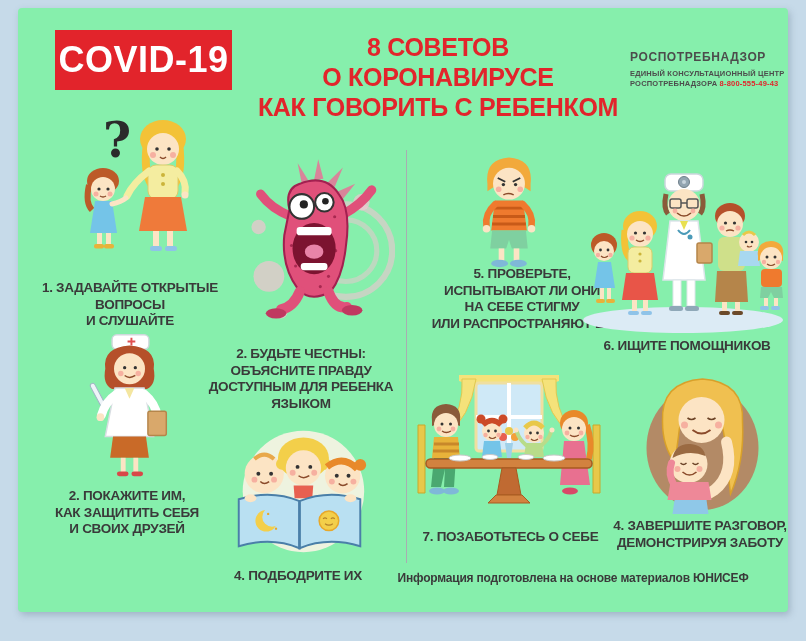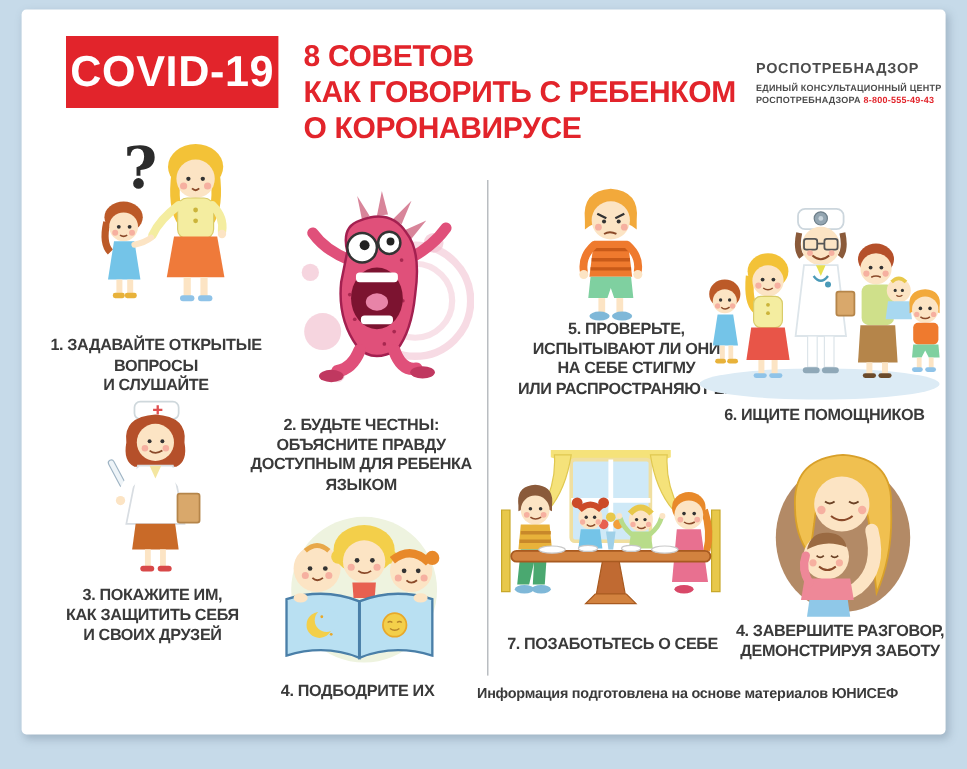--- a/index.html
+++ b/index.html
@@ -4,33 +4,33 @@
 <style>
   html,body{margin:0;padding:0;}
   body{
     width:806px;height:641px;
     background:#c6dae9;
     font-family:"Liberation Sans", sans-serif;
     position:relative;overflow:hidden;
   }
   .poster{
     position:absolute;left:18px;top:8px;width:770px;height:604px;
-    background:#ffffff;border-radius:4px;
+    background:#86efac;border-radius:4px;
     box-shadow:2px 3px 7px rgba(90,110,130,.35);
   }
   
   .covid-badge{
     position:absolute;left:37px;top:22px;width:177px;height:60px;
     background:#e2242b;color:#ffffff;
     display:flex;align-items:center;justify-content:center;
     font-size:36px;font-weight:bold;letter-spacing:.5px;
   }
   .title{
     position:absolute;left:235px;top:24px;width:370px;
-    color:#e2242b;font-weight:bold;
+    text-align:center;color:#e2242b;font-weight:bold;
     font-size:25px;line-height:30px;letter-spacing:-.3px;
   }
   .logo{position:absolute;left:612px;top:42px;width:168px;text-align:left;}
   .logo-name{font-size:12px;font-weight:bold;color:#4c4c4c;letter-spacing:.6px;margin-bottom:5px;}
   .logo-sub{font-size:7.5px;font-weight:bold;color:#4c4c4c;line-height:10px;letter-spacing:.2px;}
   .logo-phone{color:#e2242b;margin-top:38px;}
   
   .divider{position:absolute;left:388px;top:142px;width:1px;height:413px;background:#a9adb2;}
   
   .caption{
@@ -64,22 +64,22 @@
 </style>
 </head>
 <body>
 
 <div class="poster">
 
   <div class="covid-badge">COVID-19</div>
 
   <div class="title">
     <div>8 СОВЕТОВ</div>
+    <div>О КОРОНАВИРУСЕ</div>
     <div>КАК ГОВОРИТЬ С РЕБЕНКОМ</div>
-    <div>О КОРОНАВИРУСЕ</div>
   </div>
 
   <div class="logo">
     <div class="logo-name">РОСПОТРЕБНАДЗОР</div>
     <div class="logo-sub">ЕДИНЫЙ КОНСУЛЬТАЦИОННЫЙ ЦЕНТР</div>
     <div class="logo-sub">
       <span>РОСПОТРЕБНАДЗОРА</span>
       <span class="logo-phone">8-800-555-49-43</span>
     </div>
   </div>
@@ -185,21 +185,21 @@
       <circle cx="25" cy="92" r="4" fill="#fce4c4"></circle>
       <path d="M70 68 Q82 78 84 92" stroke="#fff" stroke-width="9" fill="none" stroke-linecap="round"></path>
       <rect x="74" y="86" width="19" height="25" rx="2" fill="#d9a86b" stroke="#b5854a" stroke-width="1.5"></rect>
       <path d="M38 112 L72 112 L75 134 L35 134 Z" fill="#c96a28"></path>
       <rect x="46" y="134" width="5" height="15" fill="#fce4c4"></rect>
       <rect x="59" y="134" width="5" height="15" fill="#fce4c4"></rect>
       <rect x="42" y="148" width="12" height="5" rx="2.5" fill="#d84848"></rect>
       <rect x="57" y="148" width="12" height="5" rx="2.5" fill="#d84848"></rect>
     </svg>
   </div>
-  <div class="caption cap3">3. ПОКАЖИТЕ ИМ,
+  <div class="caption cap3">2. ПОКАЖИТЕ ИМ,
 КАК ЗАЩИТИТЬ СЕБЯ
 И СВОИХ ДРУЗЕЙ</div>
 
   <div class="illus il4">
     <svg viewBox="0 0 170 150">
       <circle cx="88" cy="80" r="62" fill="#eef3df"></circle>
       <circle cx="48" cy="62" r="20" fill="#fce4c4"></circle>
       <path d="M38 47 Q48 38 58 47" stroke="#e8a84a" stroke-width="4" fill="none"></path>
       <circle cx="42" cy="62" r="2" fill="#333"></circle>
         <circle cx="55" cy="62" r="2" fill="#333"></circle>

